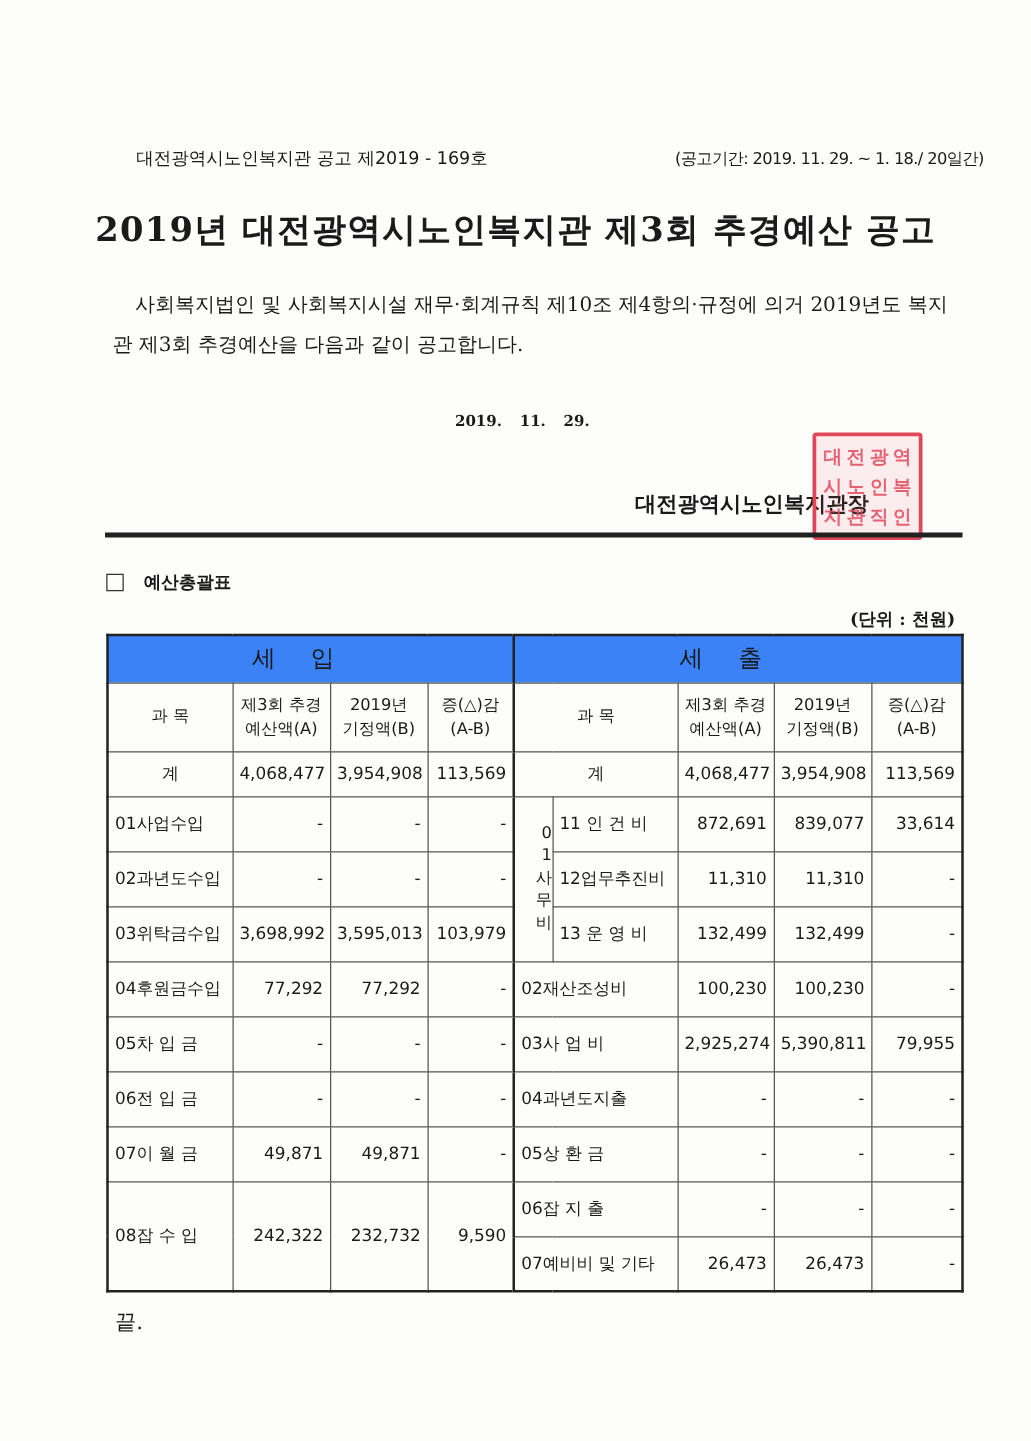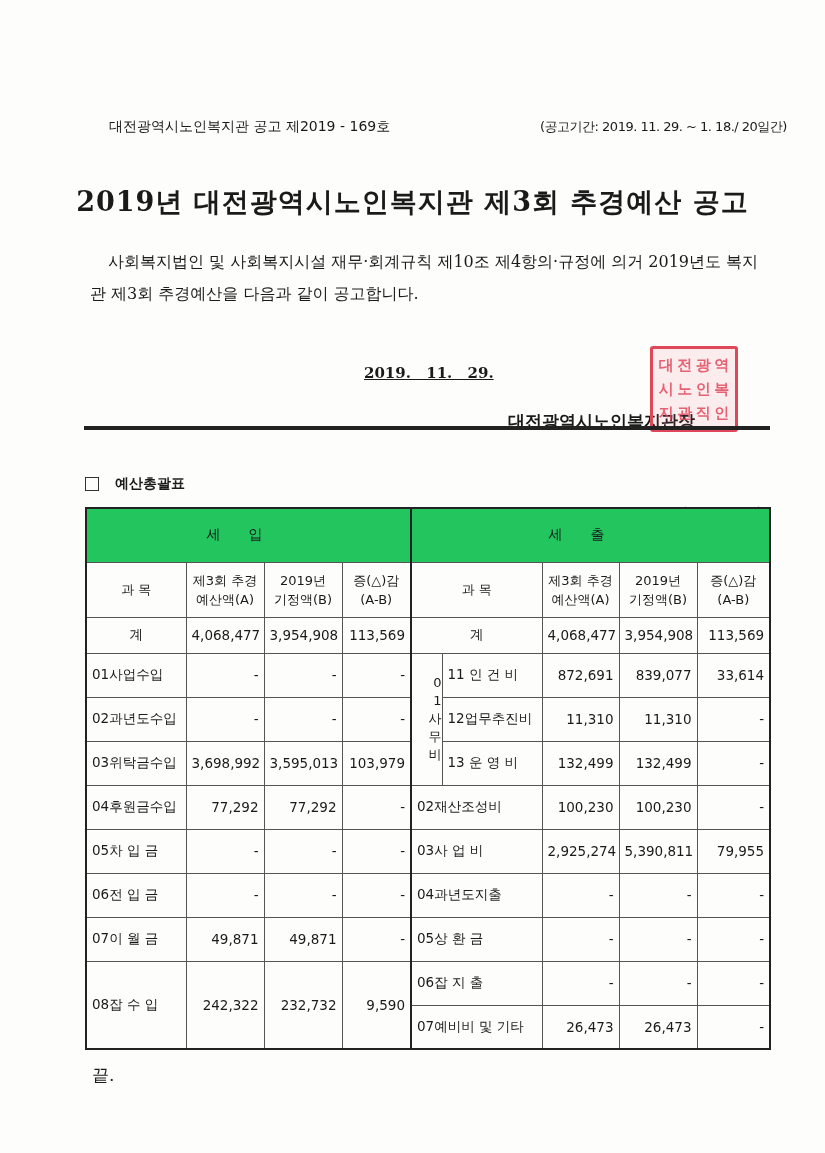--- a/index.html
+++ b/index.html
@@ -1,37 +1,37 @@
 <!DOCTYPE html>
 <html><head>
 <meta charset="utf-8">
 <style>
   html, body { margin:0; padding:0; }
   body { width:825px; height:1153px; background:#fdfdfc; position:relative; overflow:hidden;
          font-family:"DejaVu Sans", sans-serif; color:#1a1a1a; }
   .abs { position:absolute; }
-  .serif { font-family:"DejaVu Serif","Liberation Serif", serif;margin-top:18px; }
+  .serif { font-family:"DejaVu Serif","Liberation Serif", serif; }
   .doc-no { left:90px; top:118px; font-size:14px;padding-left:19px; }
   .period { left:540px; top:118px; font-size:13px; letter-spacing:-0.5px; }
   .title { left:0; width:825px; top:166px; text-align:center; font-size:27px; font-weight:bold; letter-spacing:1px; }
   .body-text { left:90px; top:228px; width:680px; font-size:16px; line-height:32px; text-indent:18px; }
-  .date { left:364px; top:346px; font-size:15px; font-weight:bold; word-spacing:10px;text-decoration:underline; }
+  .date { left:364px; top:330px; font-size:12px; font-weight:bold; word-spacing:10px; }
   .signer { left:508px; top:392px; font-size:17px; font-weight:bold; }
   .stamp { left:650px; top:346px; width:88px; height:86px; border:3px solid #e0485a; border-radius:3px;
            background:rgba(240,90,110,0.10); box-sizing:border-box; display:grid;
            grid-template-columns:repeat(4,1fr); grid-template-rows:repeat(3,1fr); padding:4px; }
   .stamp span { color:#e24a5e; font-size:15px; line-height:24px; text-align:center; font-weight:bold; opacity:.85; }
   .rule { left:84px; top:426px; width:686px; height:4px; background:#222; }
   .section { left:85px; top:457px; font-size:14px; font-weight:bold; display:flex; align-items:center; gap:16px; }
   .checkbox { width:12px; height:12px; border:1px solid #333; display:inline-block; }
   .unit { left:680px; top:487px; font-size:14px; font-weight:bold; }
   table.budget { position:absolute; left:85px; top:507px; width:684px; border-collapse:collapse;
                  font-size:13.5px; table-layout:fixed; border:2px solid #222; }
   .budget td { border:1px solid #555; padding:0 5px; height:44px; box-sizing:border-box; }
-  .budget .grp { background:#22c55e; text-align:center; height:54px; font-size:14px; letter-spacing:28px; }
+  .budget .grp { background:#3b82f6; text-align:center; height:38px; font-size:19px; letter-spacing:28px; }
   .budget .hdr { text-align:center; line-height:19px; height:55px; font-size:13px; }
   .budget .tot td { height:36px; }
   .budget .num { text-align:right; }
   .budget .ctr { text-align:center; }
   .budget .mid { border-left:2px solid #222; }
   .budget .subhead { text-align:right; font-size:13px; line-height:18px; padding:0; }
   .end { left:92px; top:1046px; font-size:17px; }
 </style>
 </head>
 <body>

